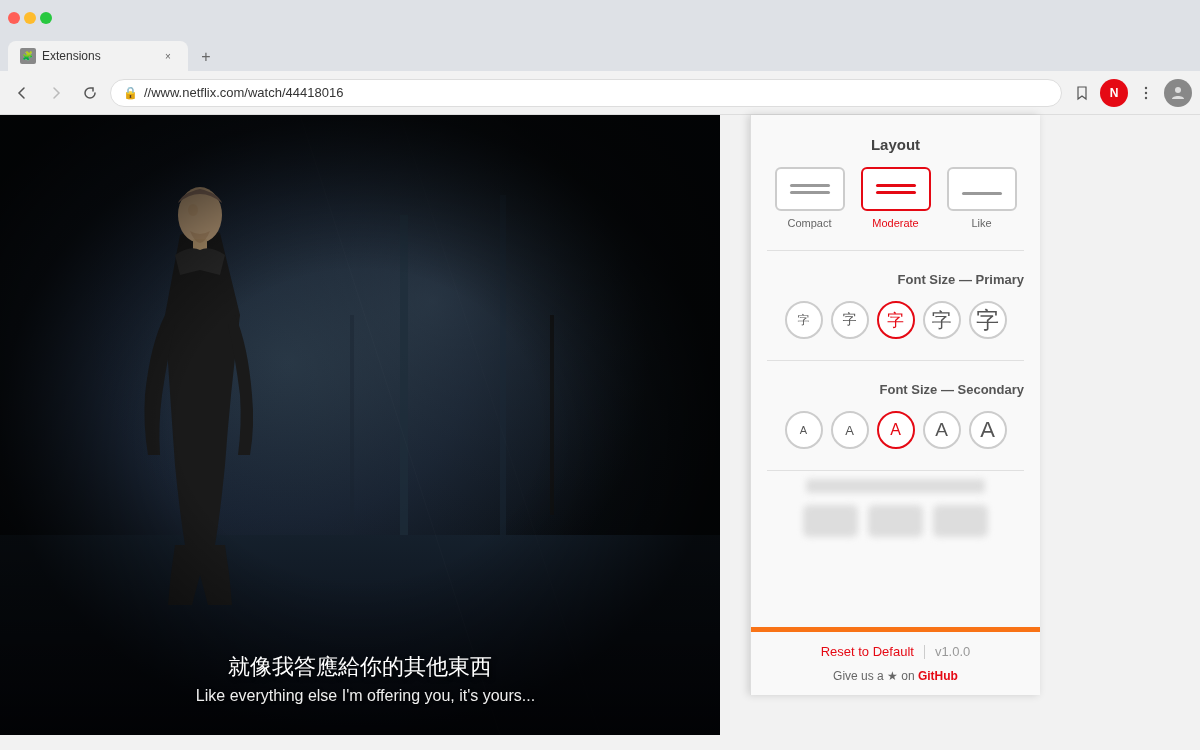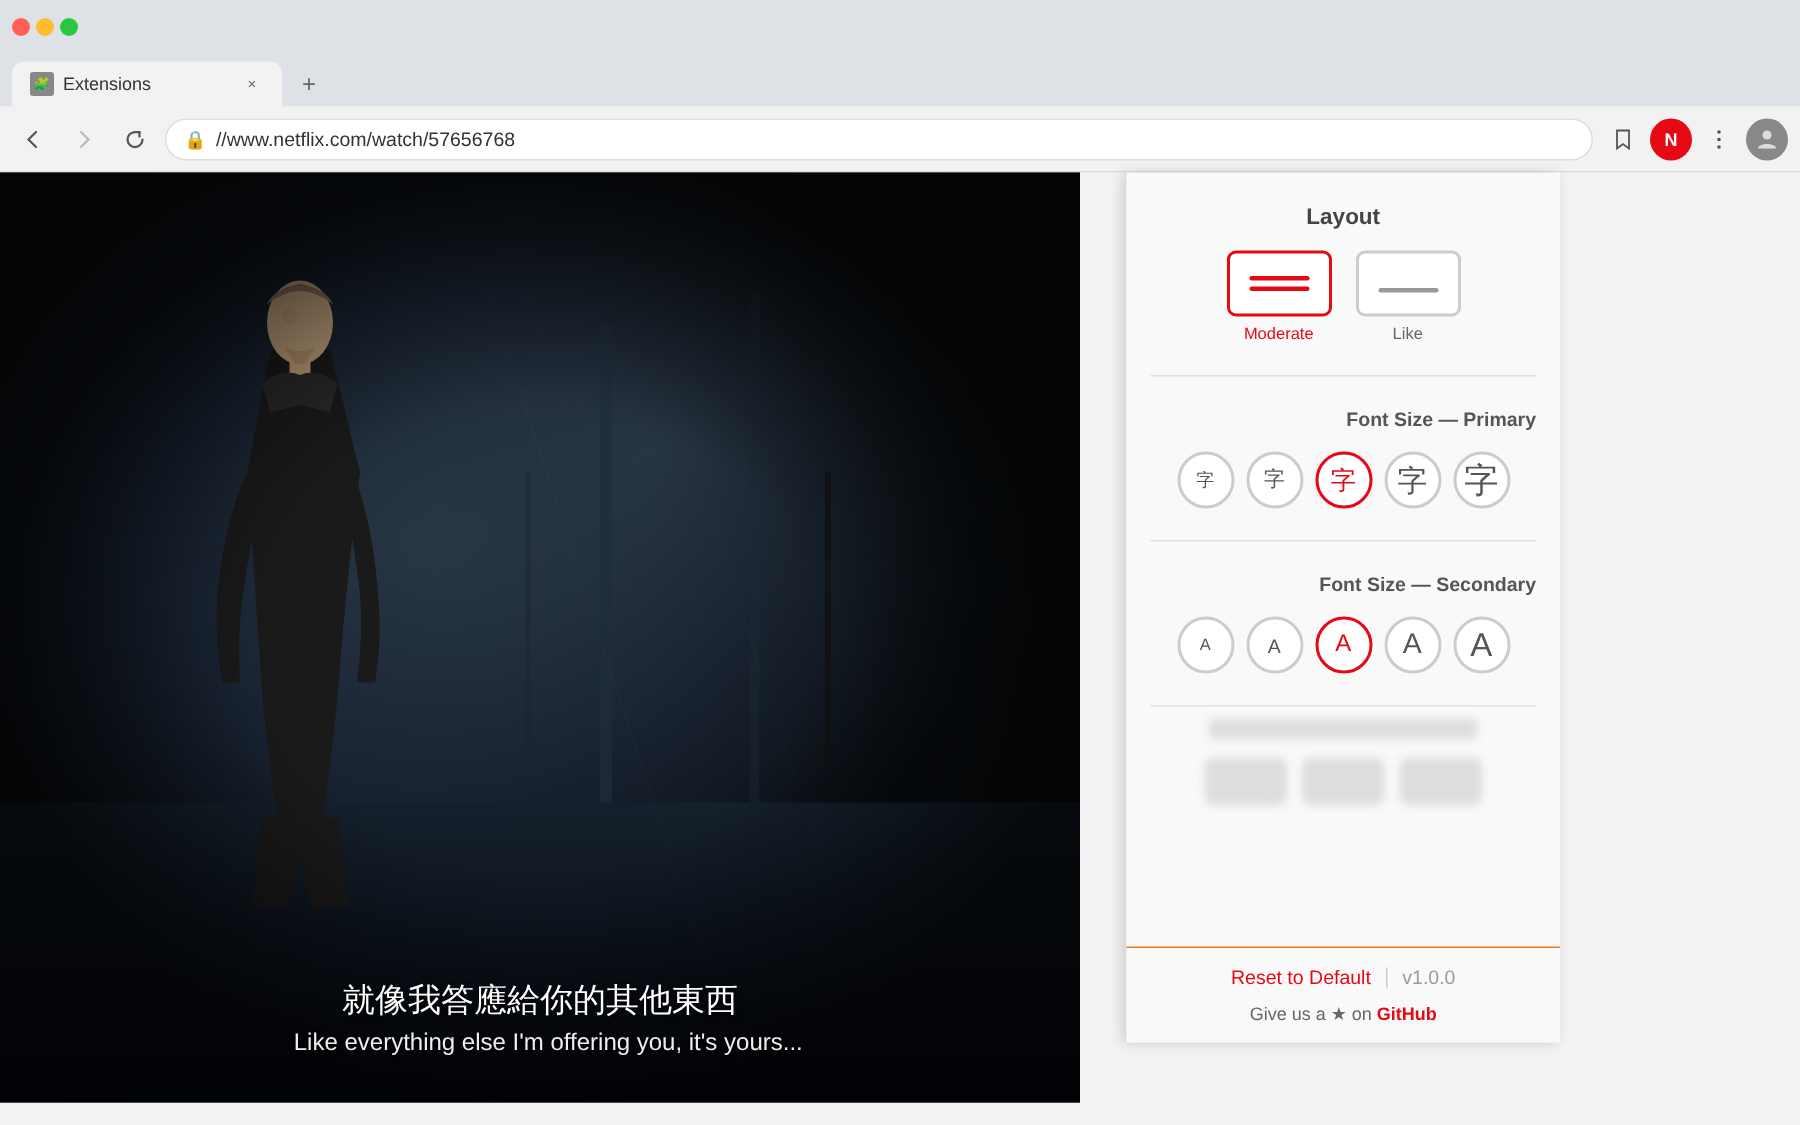--- a/index.html
+++ b/index.html
@@ -363,21 +363,21 @@
       width: 55px;
       height: 32px;
       background: #ddd;
       border-radius: 6px;
       filter: blur(3px);
     }
 
     
     .panel-footer {
       margin-top: auto;
-      border-top: 1px solid #f97316;
+      border-top: 5px solid #f97316;
       padding: 12px 16px;
     }
 
     .reset-row {
       display: flex;
       align-items: center;
       justify-content: center;
       gap: 10px;
       margin-bottom: 10px;
     }
@@ -468,21 +468,21 @@
           <path d="M5 2l5 5-5 5" stroke="#bbb" stroke-width="1.5" fill="none" stroke-linecap="round"></path>
         </svg>
     </div>
     <div class="toolbar-btn">
       <svg width="14" height="14" viewBox="0 0 14 14">
           <path d="M12 7A5 5 0 1 1 7 2M7 2l3 0 0 3" stroke="#555" stroke-width="1.5" fill="none" stroke-linecap="round"></path>
         </svg>
     </div>
     <div class="address-bar">
       <span class="address-icon">🔒</span>
-      <span>//www.netflix.com/watch/57656768</span>
+      <span>//www.netflix.com/watch/44418016</span>
     </div>
     <div class="toolbar-right">
       <div class="toolbar-btn">
         <svg width="16" height="16" viewBox="0 0 16 16">
             <path d="M4 2h8v12l-4-3-4 3V2z" stroke="#555" stroke-width="1.2" fill="none"></path>
           </svg>
       </div>
       <div class="netflix-ext-btn">
         <span>N</span>
       </div>
@@ -573,20 +573,27 @@
       </div>
     </div>
 
     <div class="ext-panel">
 
       <div class="panel-section">
         <div class="panel-title" style="text-align:center;margin-bottom:14px;font-size:15px;color:#444;">Layout</div>
 
         <div class="layout-options">
 
+          <div class="layout-option">
+            <div class="layout-btn">
+              <div class="layout-btn-line"></div>
+              <div class="layout-btn-line"></div>
+            </div>
+            <span class="layout-label">Compact</span>
+          </div>
 
           <div class="layout-option">
             <div class="layout-btn active">
               <div class="layout-btn-line"></div>
               <div class="layout-btn-line"></div>
             </div>
             <span class="layout-label active">Moderate</span>
           </div>
 
           <div class="layout-option">

